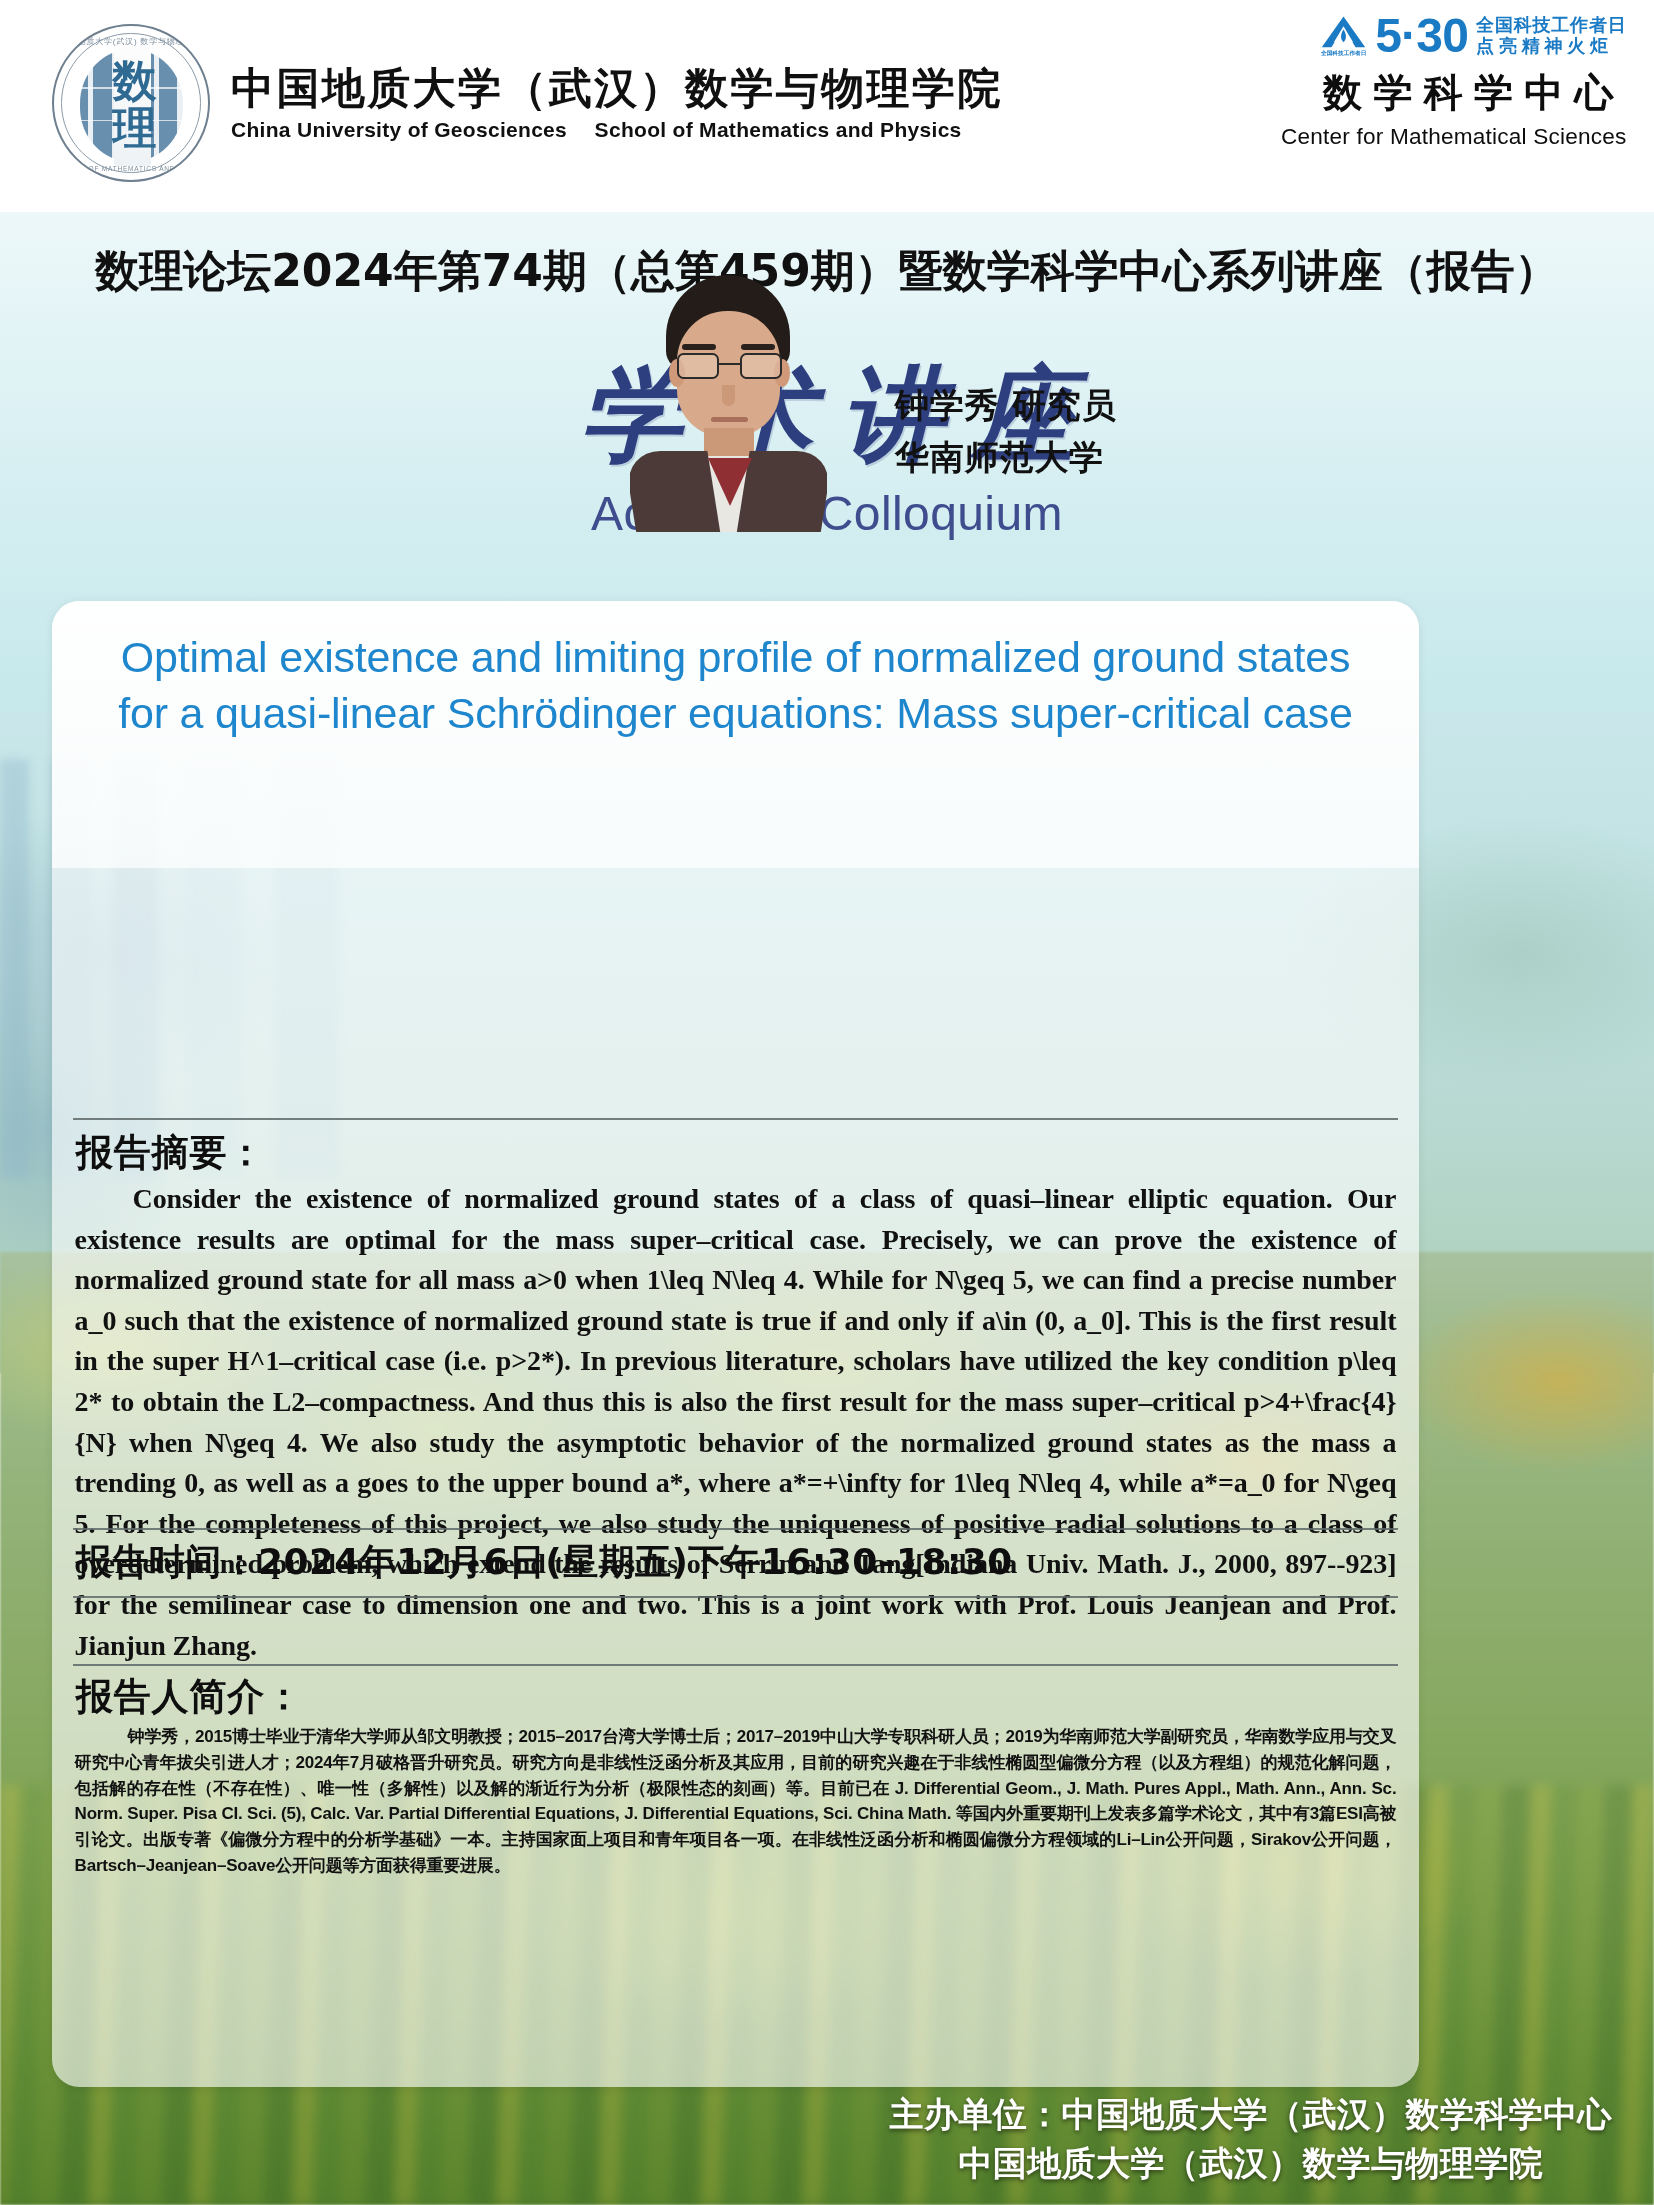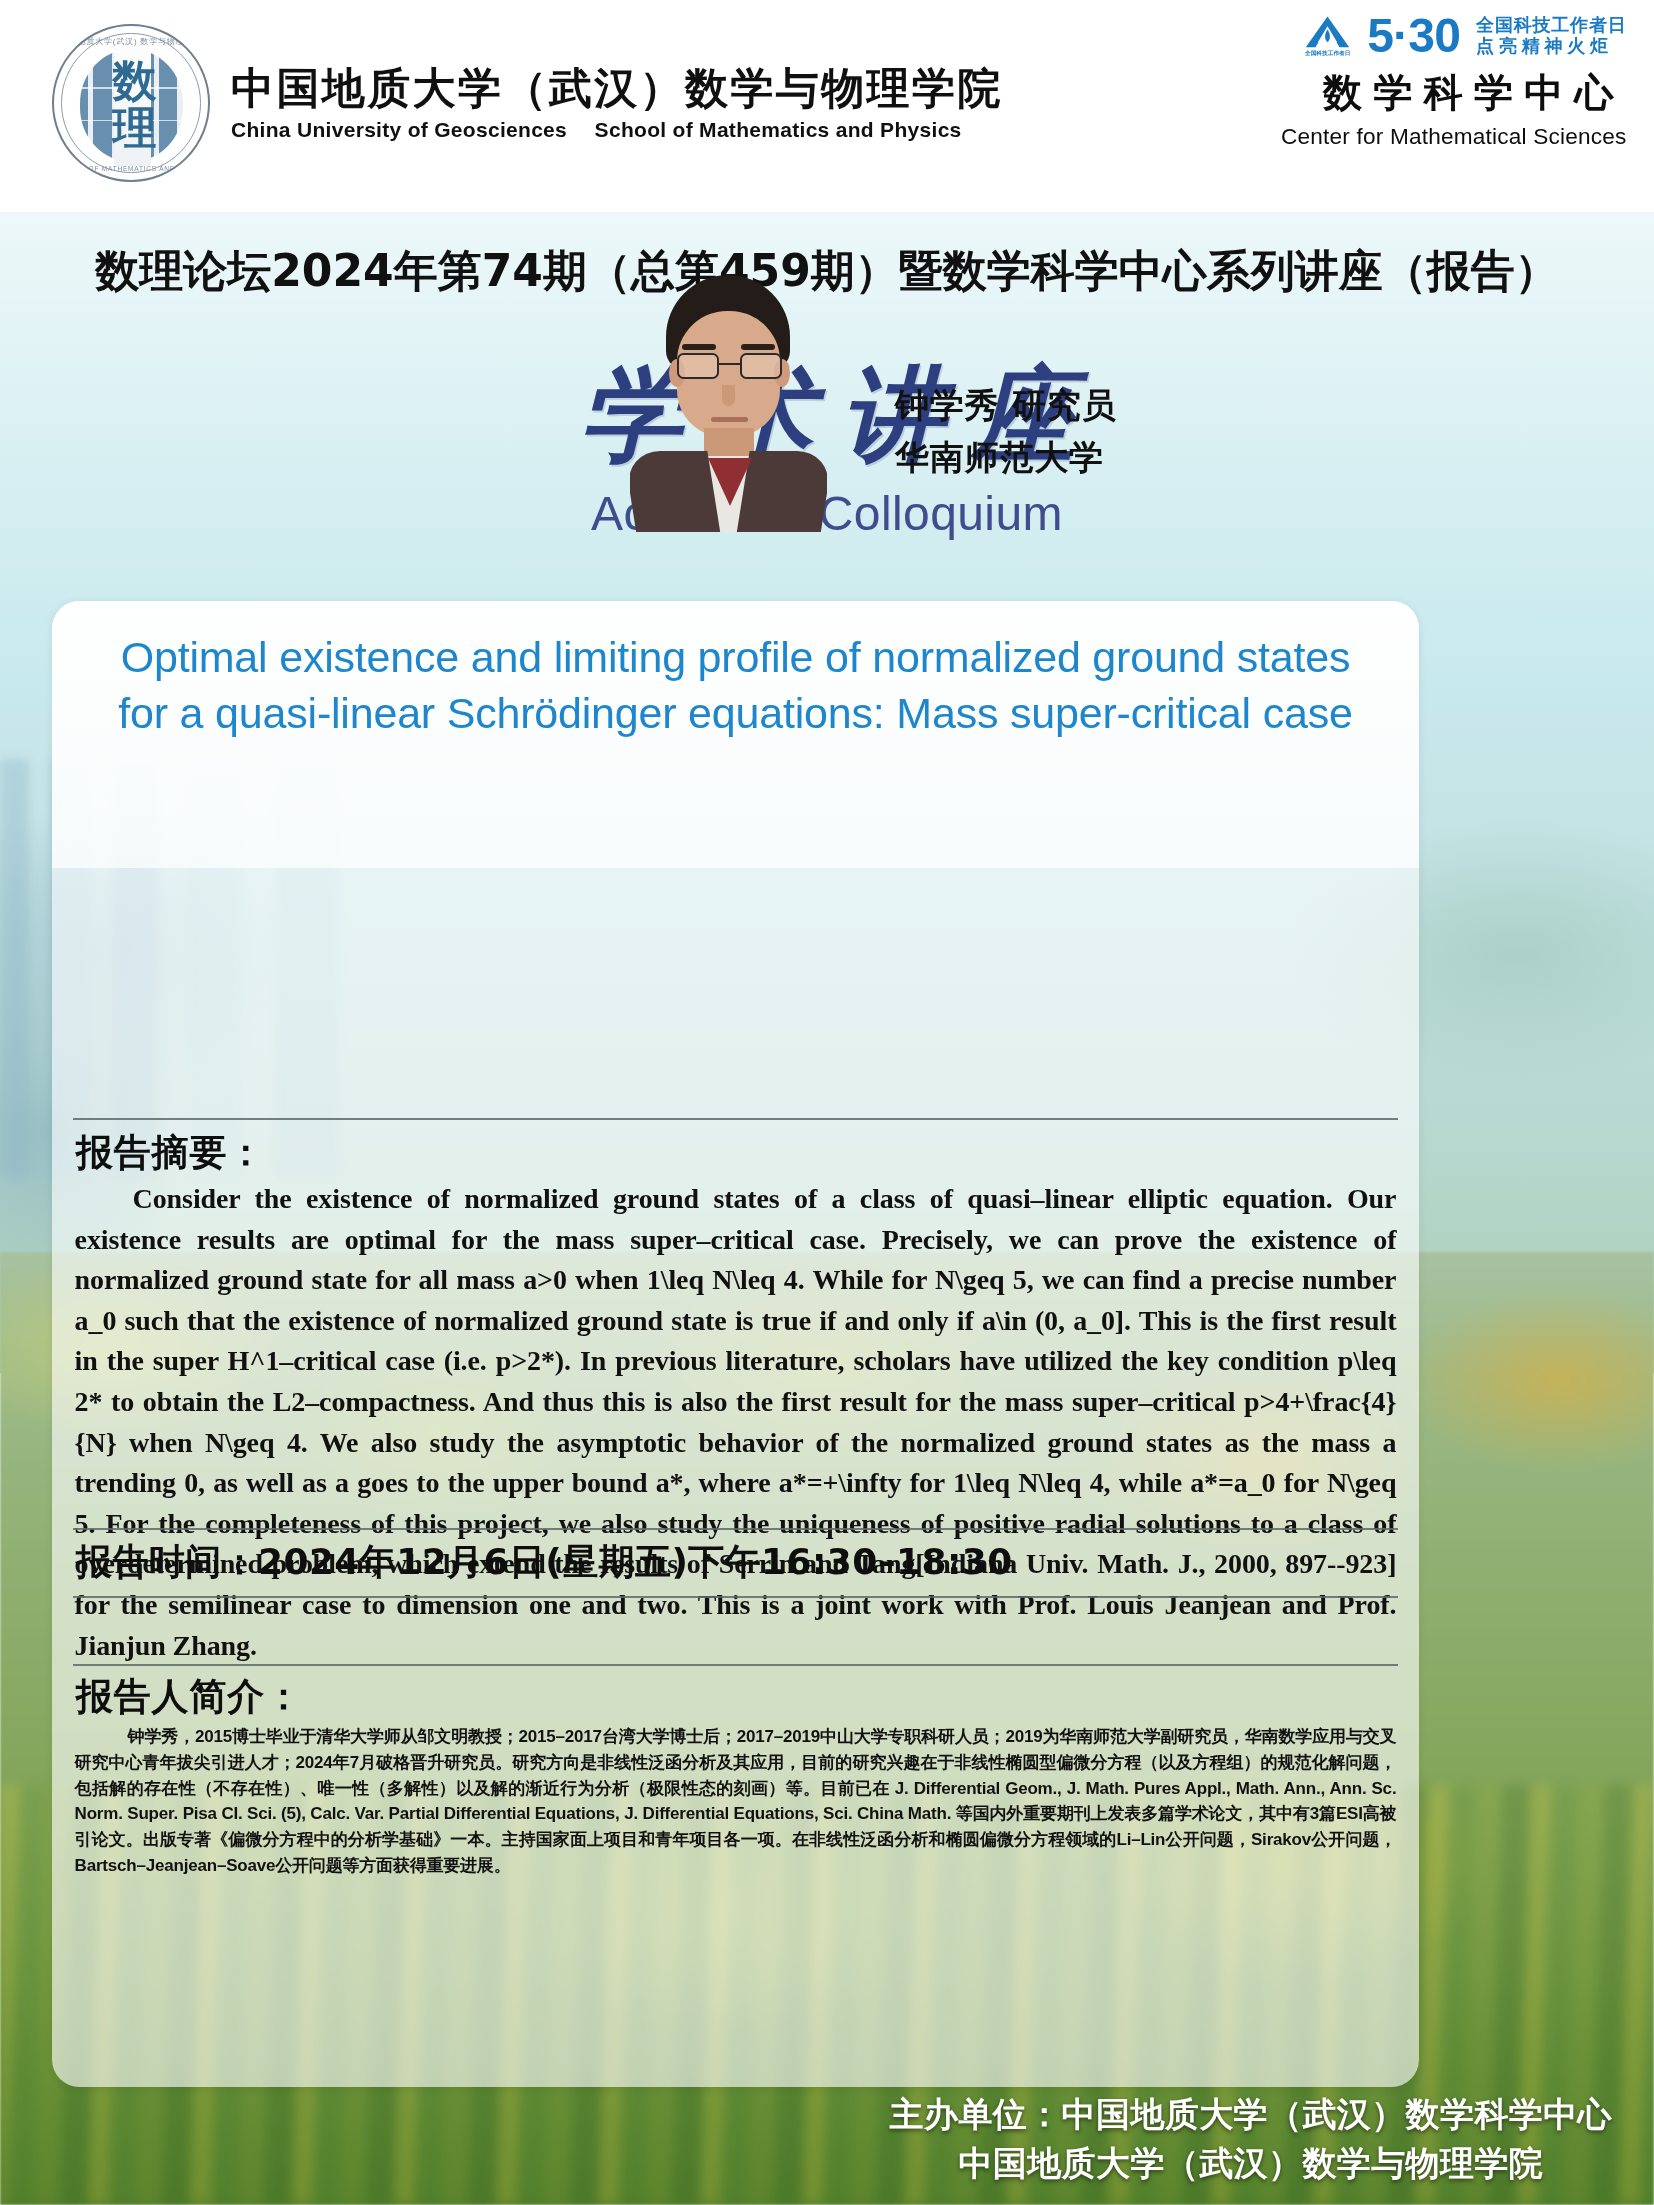--- a/index.html
+++ b/index.html
@@ -198,21 +198,21 @@
 
   .header-right {
     position: absolute;
     right: 27.5px; top: 13px;
     text-align: right;
   }
   .day-badge {
     display: flex;
     align-items: center;
     justify-content: flex-end;
-    gap: 16px;
+    gap: 8px;
   }
   .day-mark {
     position: relative;
     width: 47px; height: 42px;
     flex: none;
   }
   .day-mark svg { display: block; }
   .day-mark .sub {
     position: absolute;
     left: 0; right: 0; bottom: -1.6px;

